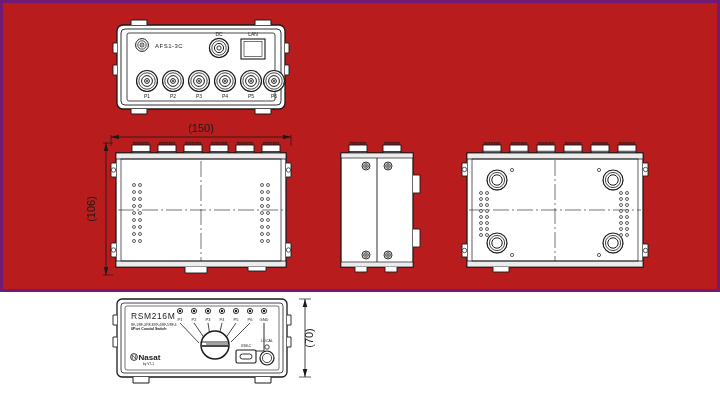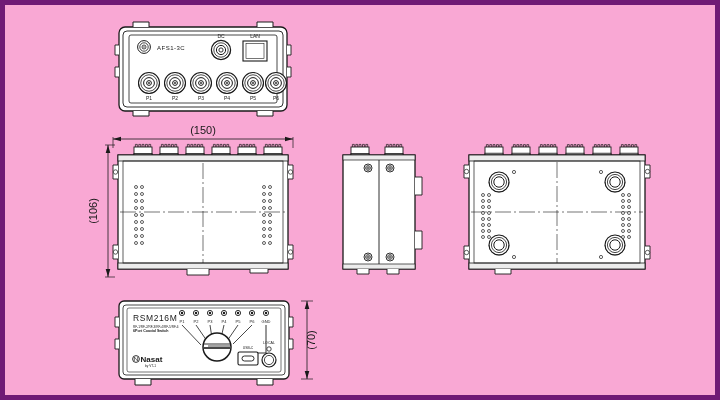--- a/index.html
+++ b/index.html
@@ -9,24 +9,24 @@
   }
   body {
     width: 720px;
     height: 400px;
     font-family: "Liberation Sans", sans-serif;
     overflow: hidden;
   }
   #sheet {
     position: relative;
     width: 720px;
-    height: 400px;
-    background: #f9a8d4;
+    height: 292px;
+    background: #b91c1c;
     box-sizing: border-box;
-    border: 5px solid #701a75;
+    border: 3px solid #701a75;
   }
   #drawing {
     position: absolute;
     left: 0;
     top: 0;
   }
 </style>
 </head>
 <body>
 

